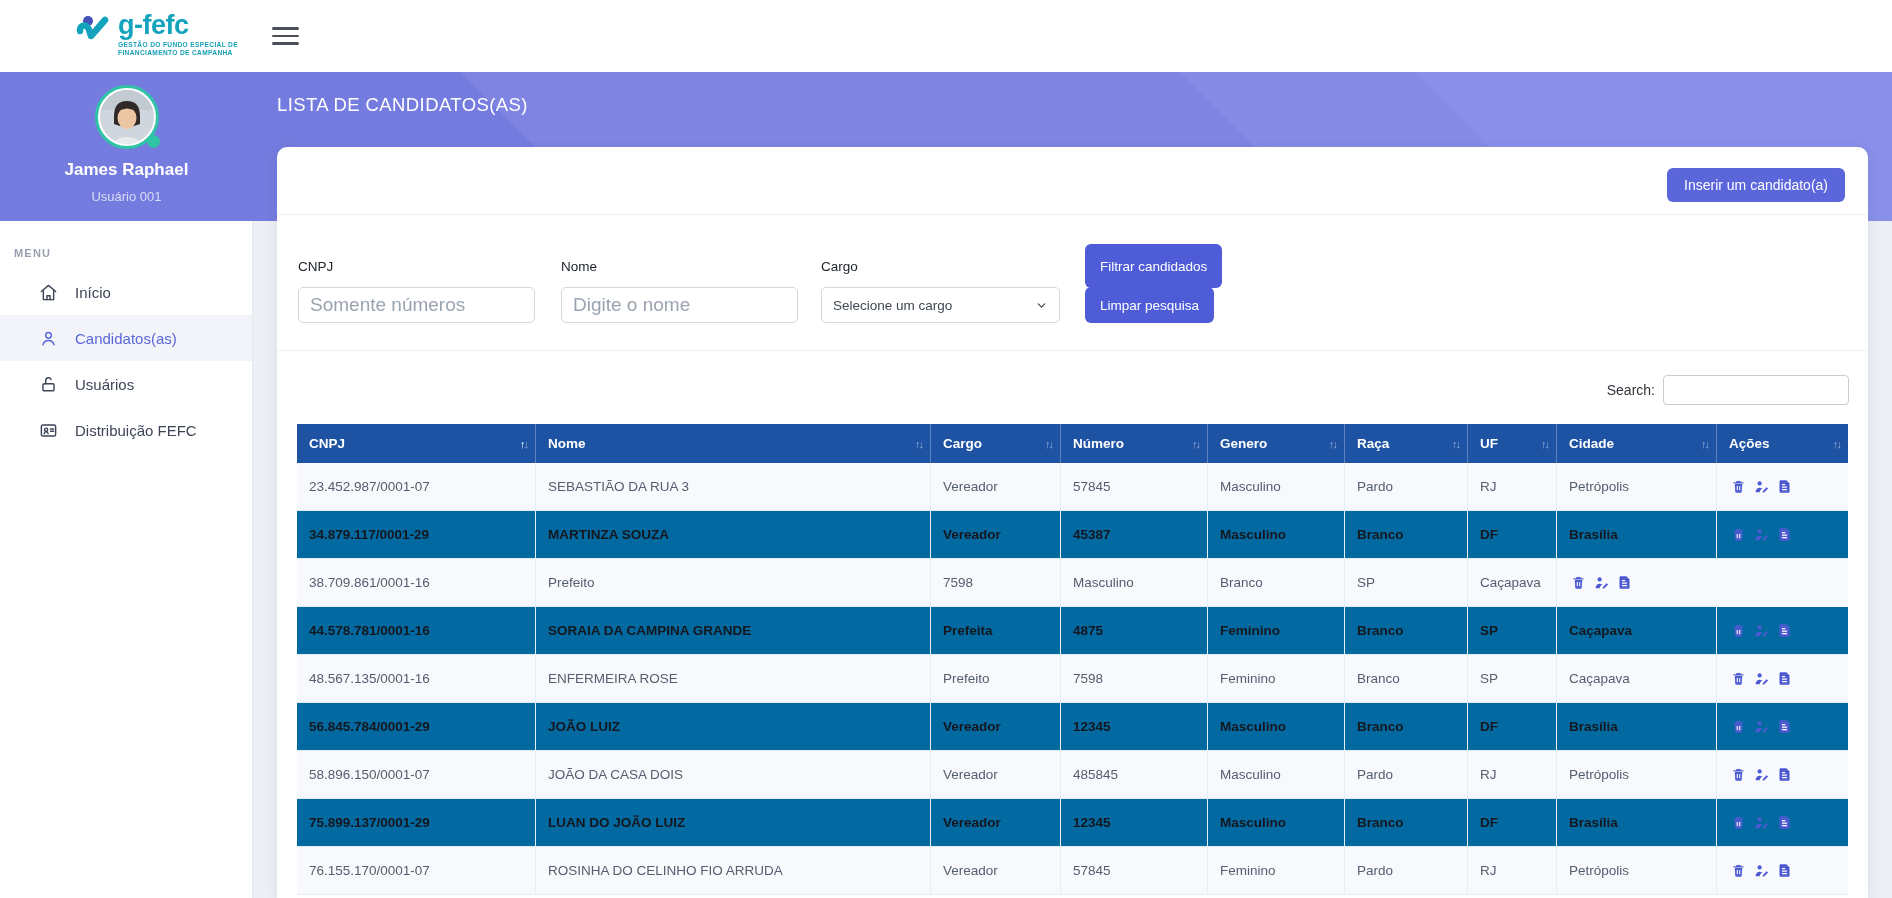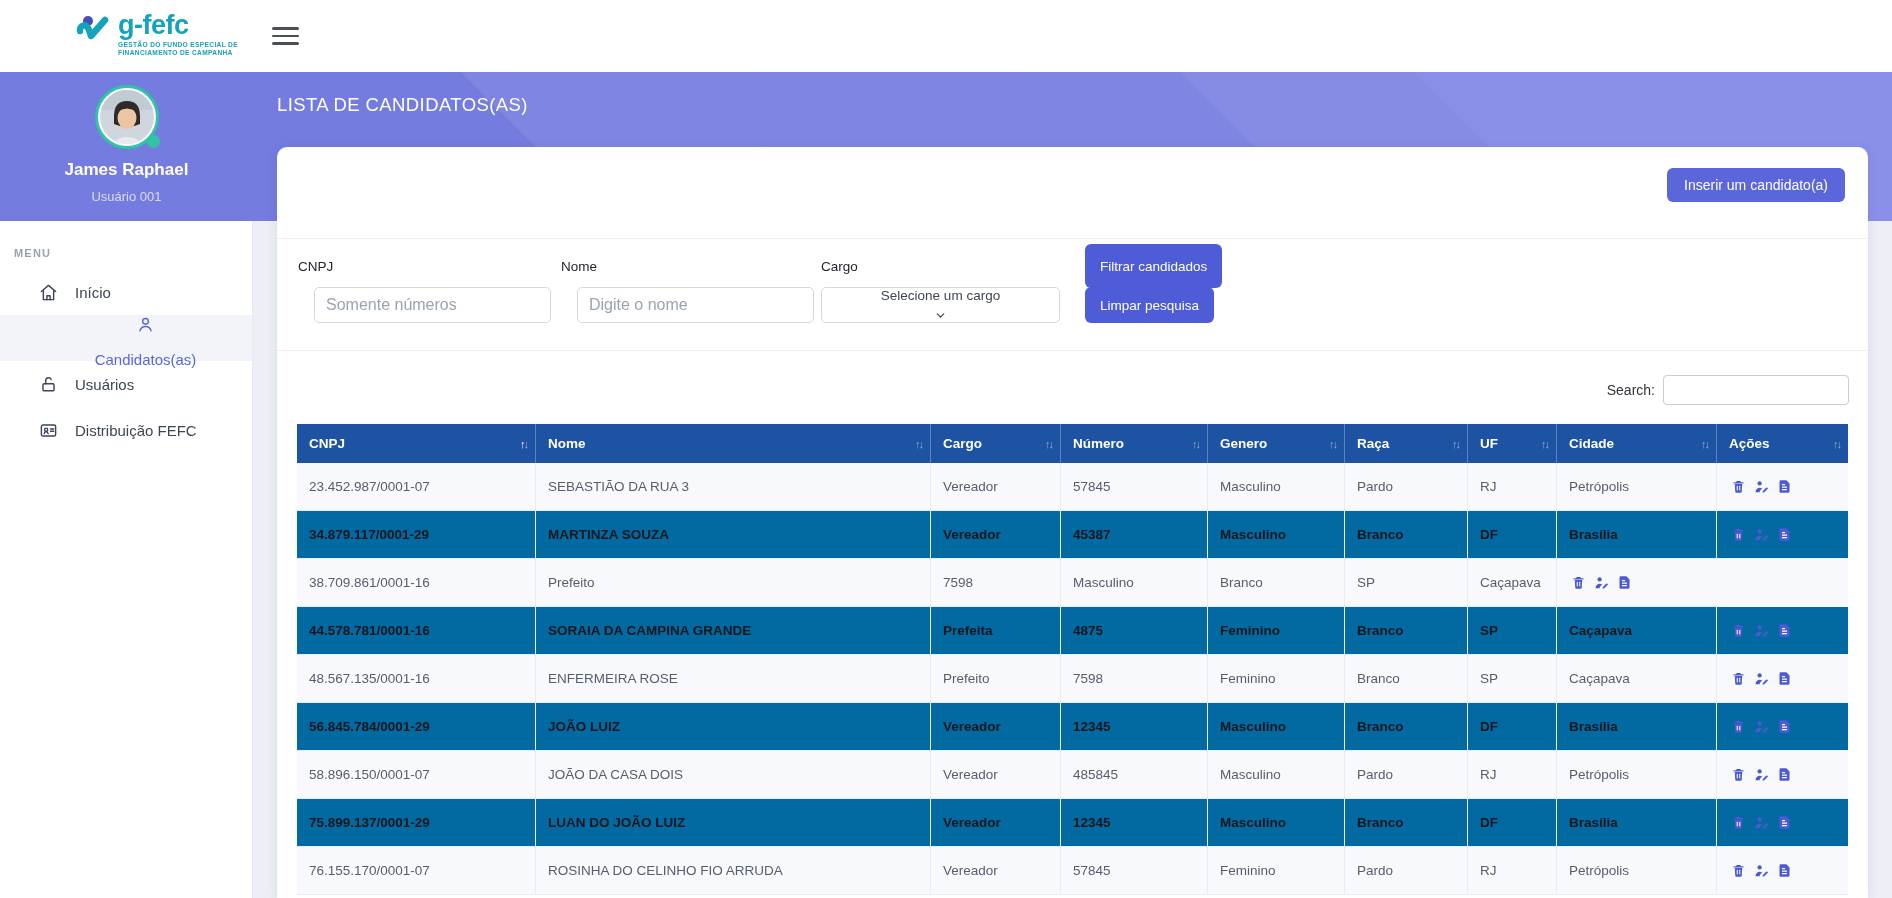--- a/index.html
+++ b/index.html
@@ -31,32 +31,32 @@
   .avatar-ring svg { width:54px; height:54px; border-radius:50%; display:block; }
   .status-dot { position:absolute; right:-1px; bottom:1px; width:13px; height:13px; border-radius:50%; background:#2ec4a5; }
   .profile-name { position:absolute; left:0; width:253px; top:88px; color:#ffffff; font-size:17px; font-weight:bold; }
   .profile-role { position:absolute; left:0; width:253px; top:117px; color:rgba(255,255,255,.72); font-size:13px; }
 
   .sidebar { position:absolute; left:0; top:221px; width:253px; height:677px; background:#ffffff; border-right:1px solid #e7e9f1; z-index:5; }
   .menu-label { margin:26px 0 10px 14px; font-size:11px; font-weight:bold; letter-spacing:1.2px; color:#99a1b1; }
   .menu-item { display:flex; align-items:center; gap:17px; height:46px; padding-left:39px; color:#3d4557; font-size:15px; cursor:pointer; }
   .menu-item .mi-icon { width:19px; height:19px; display:flex; align-items:center; }
   .menu-item .mi-icon svg { width:19px; height:19px; }
-  .menu-item.active { background:#f3f4fa; color:#5a67d8;flex-direction:column; }
+  .menu-item.active { background:#f3f4fa; color:#5a67d8; }
 
   
   .card { position:absolute; left:277px; top:147px; width:1591px; height:751px; background:#ffffff; border-radius:10px 10px 0 0; box-shadow:0 3px 12px rgba(40,45,80,.10); z-index:10; }
-  .card-head { position:absolute; left:0; top:0; width:100%; height:92px; border-bottom:1px solid #eef0f4; }
+  .card-head { position:absolute; left:0; top:0; width:100%; height:68px; border-bottom:1px solid #eef0f4; }
   .btn { border:none; color:#ffffff; border-radius:6px; cursor:pointer; font-family:inherit; }
   .btn-insert { position:absolute; right:23px; top:21px; height:34px; padding:0 17px; font-size:14px; background:#5a66da; }
   .filters { position:absolute; left:0; top:74px; width:100%; height:130px; border-bottom:1px solid #eef0f4; }
   .f-label { position:absolute; top:38px; font-size:13.5px; font-weight:500; color:#21262e; }
-  .f-input { position:absolute; top:66px; height:36px; border:1px solid #d4d8de; border-radius:5px; padding:0 11px; font-size:16px; color:#3f4754; font-family:inherit; background:#fff;margin-left:16px; }
+  .f-input { position:absolute; top:66px; height:36px; border:1px solid #d4d8de; border-radius:5px; padding:0 11px; font-size:19px; color:#3f4754; font-family:inherit; background:#fff; }
   .f-input::placeholder { color:#9aa3b0; }
-  .f-select { position:absolute; top:66px; height:36px; border:1px solid #d4d8de; border-radius:5px; padding:0 11px; font-size:13.5px; color:#3f4754; background:#fff; display:flex; align-items:center; justify-content:space-between; cursor:pointer;flex-direction:column; }
+  .f-select { position:absolute; top:66px; height:36px; border:1px solid #d4d8de; border-radius:5px; padding:0 11px; font-size:13.5px; color:#3f4754; background:#fff; display:flex; align-items:center; justify-content:space-between; cursor:pointer; }
   .btn-filter { position:absolute; left:808px; top:23px; height:44px; padding:0 15px; font-size:13.5px; background:#4f5cd7; }
   .btn-clear  { position:absolute; left:808px; top:66px; height:36px; padding:0 15px; font-size:13.5px; background:#4f5cd7; }
 
   .table-zone { position:absolute; left:0; top:204px; width:100%; bottom:0; }
   .search-row { position:absolute; right:19px; top:24px; display:flex; align-items:center; gap:8px; }
   .search-row label { font-size:14px; color:#30343a; }
   .search-input { width:186px; height:30px; border:1px solid #c9ccd1; border-radius:4px; padding:0 8px; font-size:13px; font-family:inherit; }
 
   .dtable { position:absolute; left:20px; top:73px; width:1551px; }
   .thead, .tr { display:grid; grid-template-columns:239px 395px 130px 147px 137px 123px 89px 160px 131px; }

